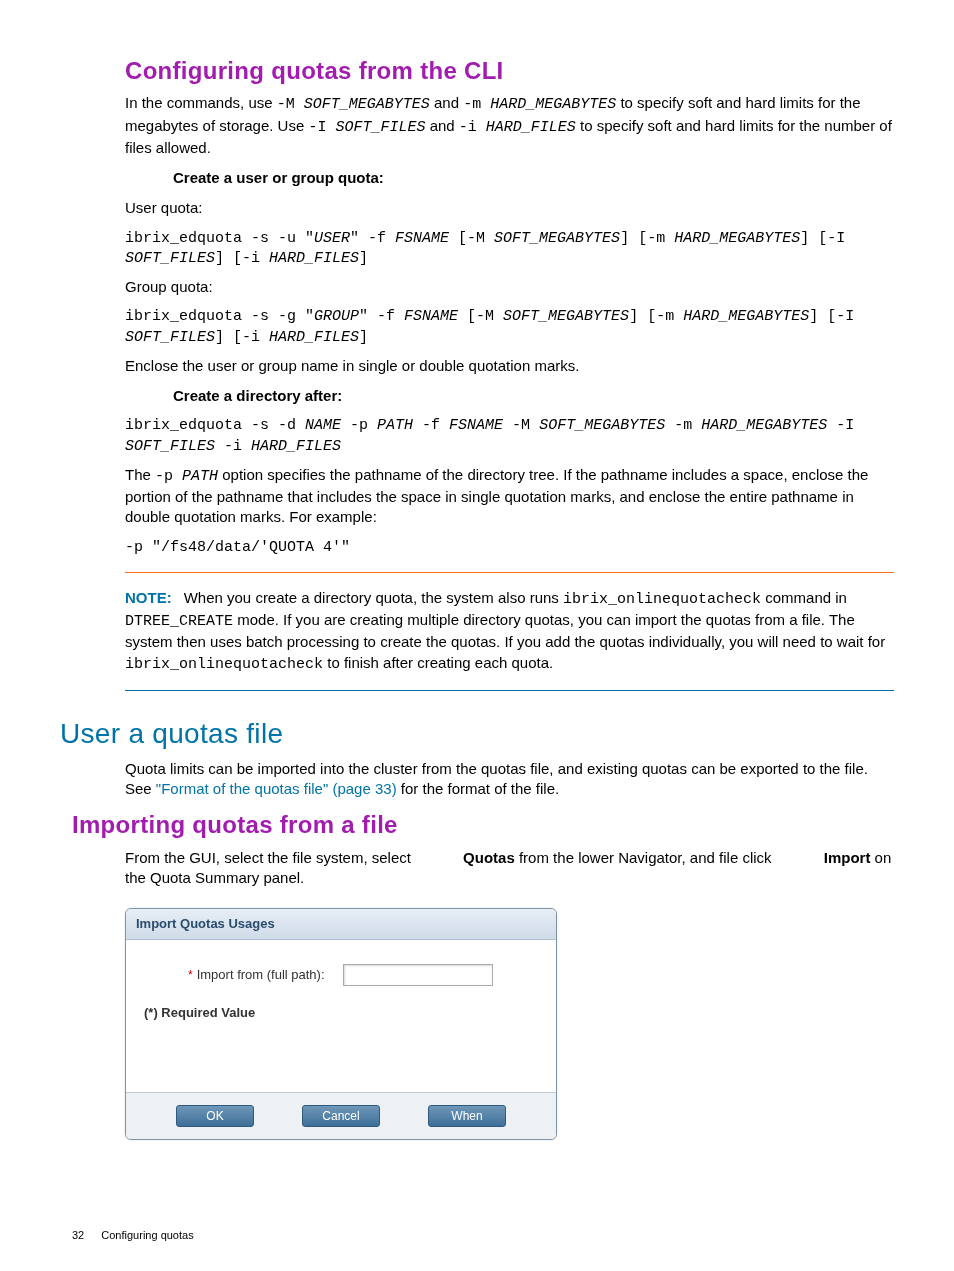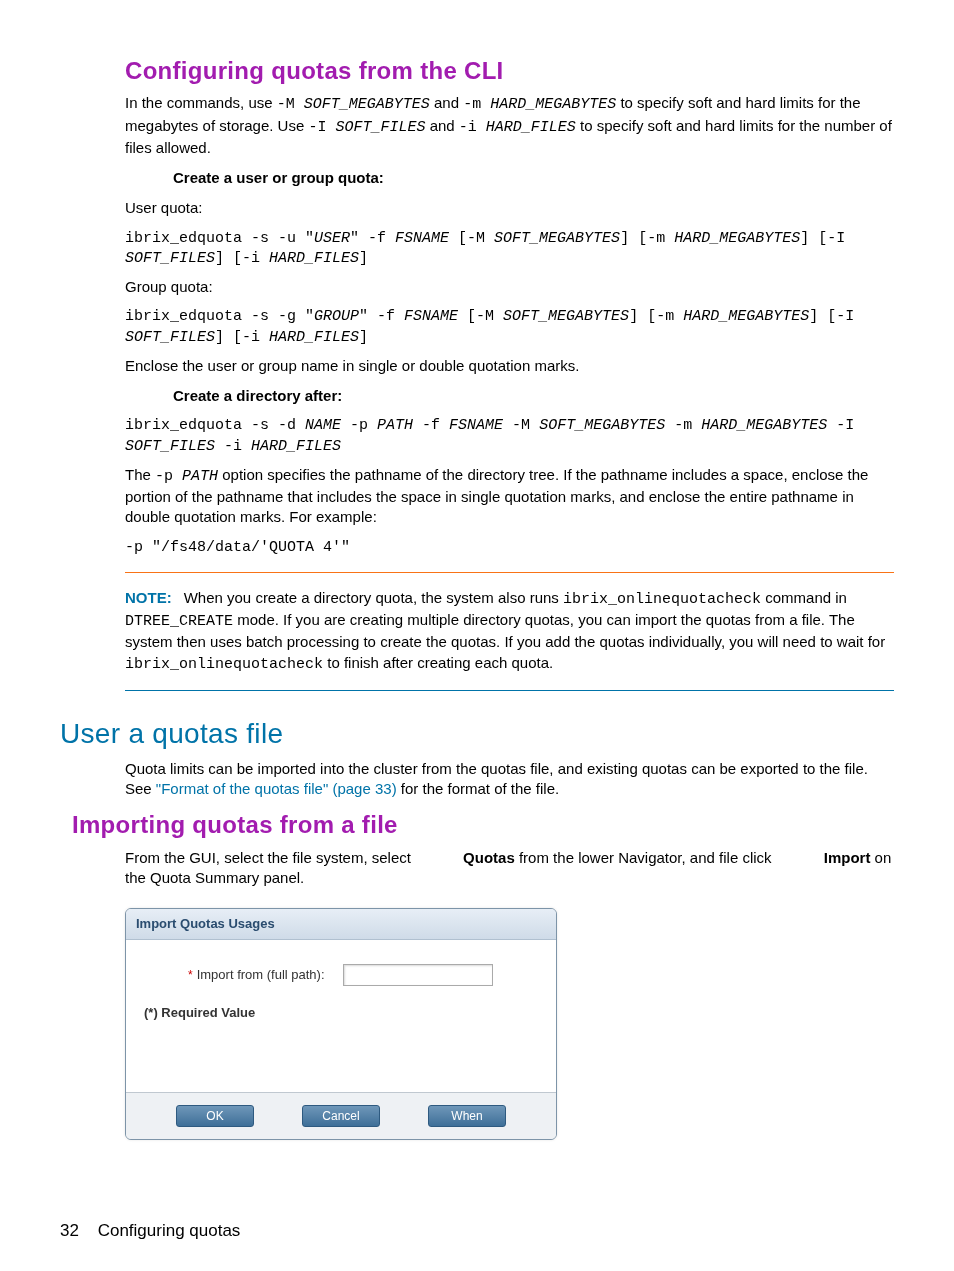--- a/index.html
+++ b/index.html
@@ -123,22 +123,22 @@
     background: linear-gradient(#6f97b9, #3e6f98);
     border: 1px solid #2e5a80;
     border-radius: 3px;
     cursor: pointer;
     padding: 0;
   }
 
   .footer {
     position: absolute;
     bottom: 28px;
-    left: 60px;
-    font-size: 17px;
+    left: 72px;
+    font-size: 11px;
     color: #000;
   }
   .footer .pnum { margin-right: 14px; }
 </style>
 </head>
 <body>
 
 <div class="indent">
   <h2>Configuring quotas from the CLI</h2>
 

